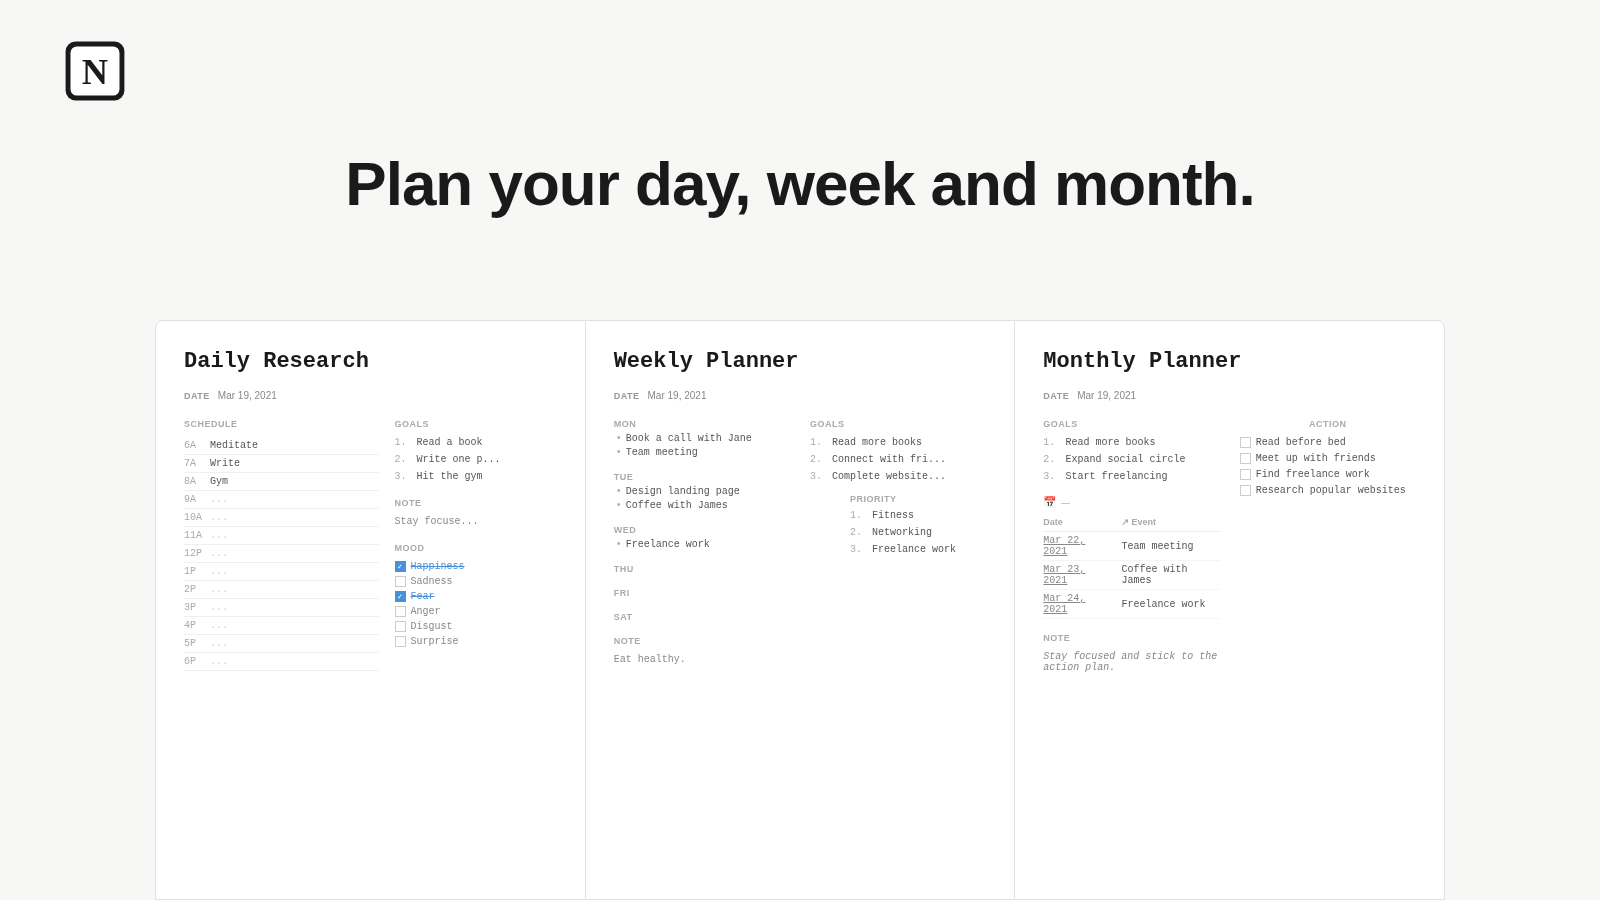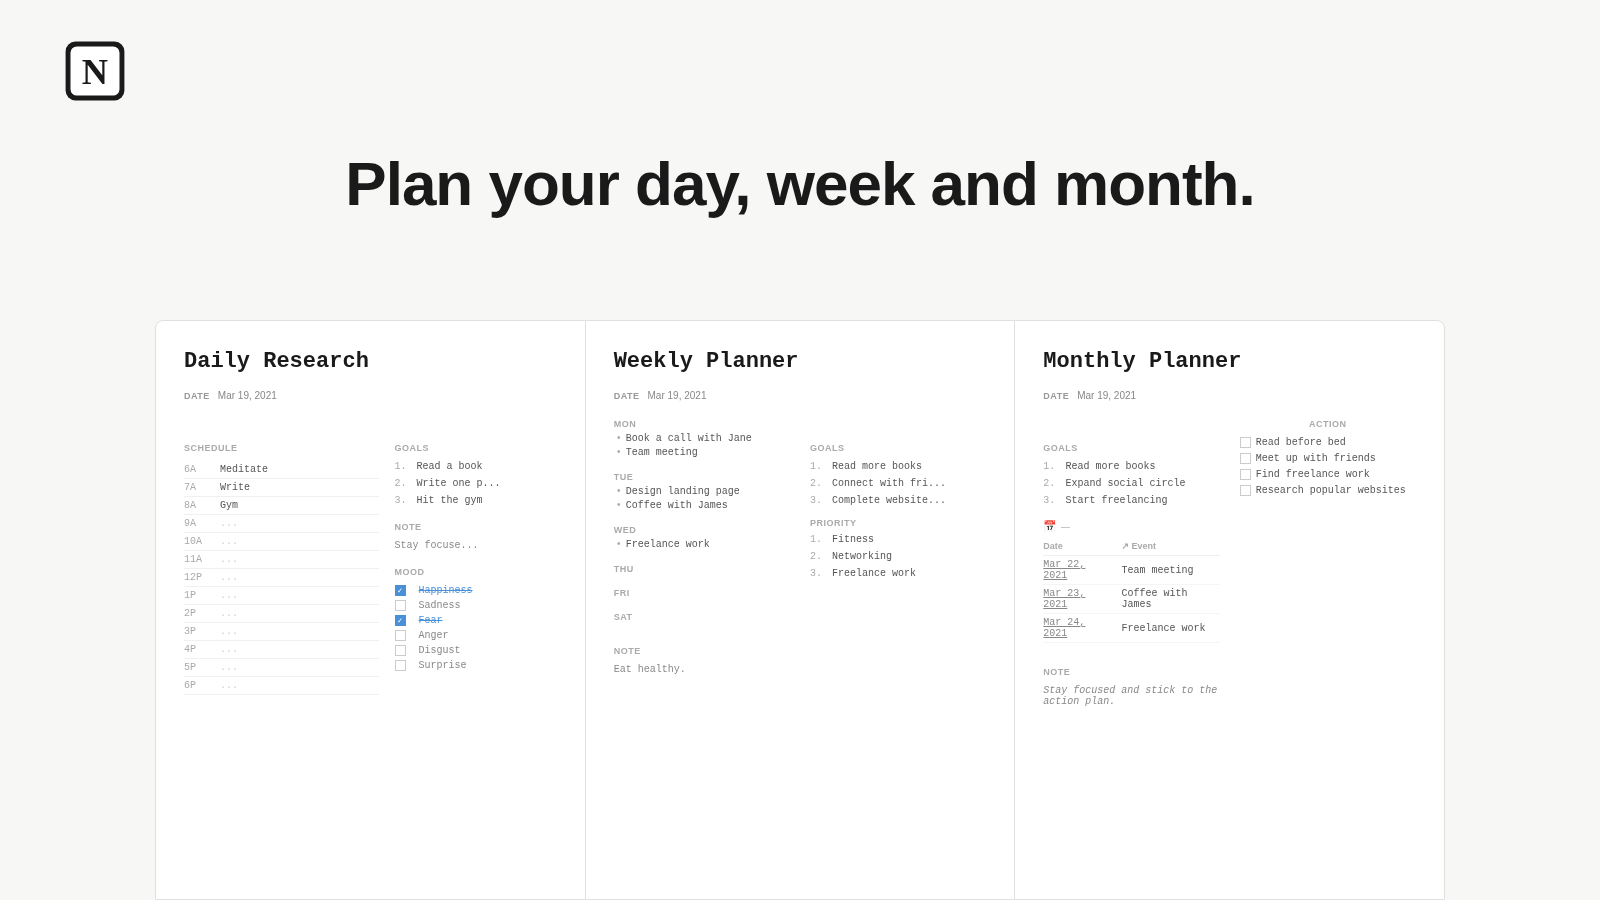--- a/index.html
+++ b/index.html
@@ -100,41 +100,40 @@
       color: #888;
     }
 
     .section-header {
       font-size: 9px;
       font-weight: 700;
       color: #aaa;
       letter-spacing: 0.5px;
       text-transform: uppercase;
       margin-bottom: 8px;
-      margin-top: 24px;
+      margin-top: 0;
     }
 
     
     .daily-layout {
       display: flex;
       gap: 16px;
     }
 
     .schedule-col {
       flex: 1.2;
     }
 
     .goals-col {
       flex: 1;
     }
 
     .schedule-row {
       display: flex;
       align-items: center;
-      gap: 10px;
       padding: 3px 0;
       border-bottom: 1px solid #f0f0f0;
     }
 
     .time-label {
       font-size: 10px;
       color: #aaa;
       font-family: 'Courier New', monospace;
       width: 26px;
       flex-shrink: 0;
@@ -166,21 +165,21 @@
 
     .note-text {
       font-size: 10px;
       color: #888;
       font-family: 'Courier New', monospace;
     }
 
     .mood-item {
       display: flex;
       align-items: flex-end;
-      gap: 13px;
+      gap: 5px;
       margin-bottom: 4px;
     }
 
     .checkbox {
       width: 11px;
       height: 11px;
       border: 1px solid #ccc;
       display: inline-flex;
       align-items: center;
       justify-content: center;
@@ -246,20 +245,21 @@
 
     .day-item::before {
       content: '•';
       position: absolute;
       left: 2px;
       color: #aaa;
     }
 
     .priority-section {
       margin-top: 12px;
+      margin-left: 40px;
     }
 
     .priority-label {
       font-size: 9px;
       font-weight: 700;
       color: #aaa;
       letter-spacing: 0.5px;
       margin-bottom: 6px;
     }
 

